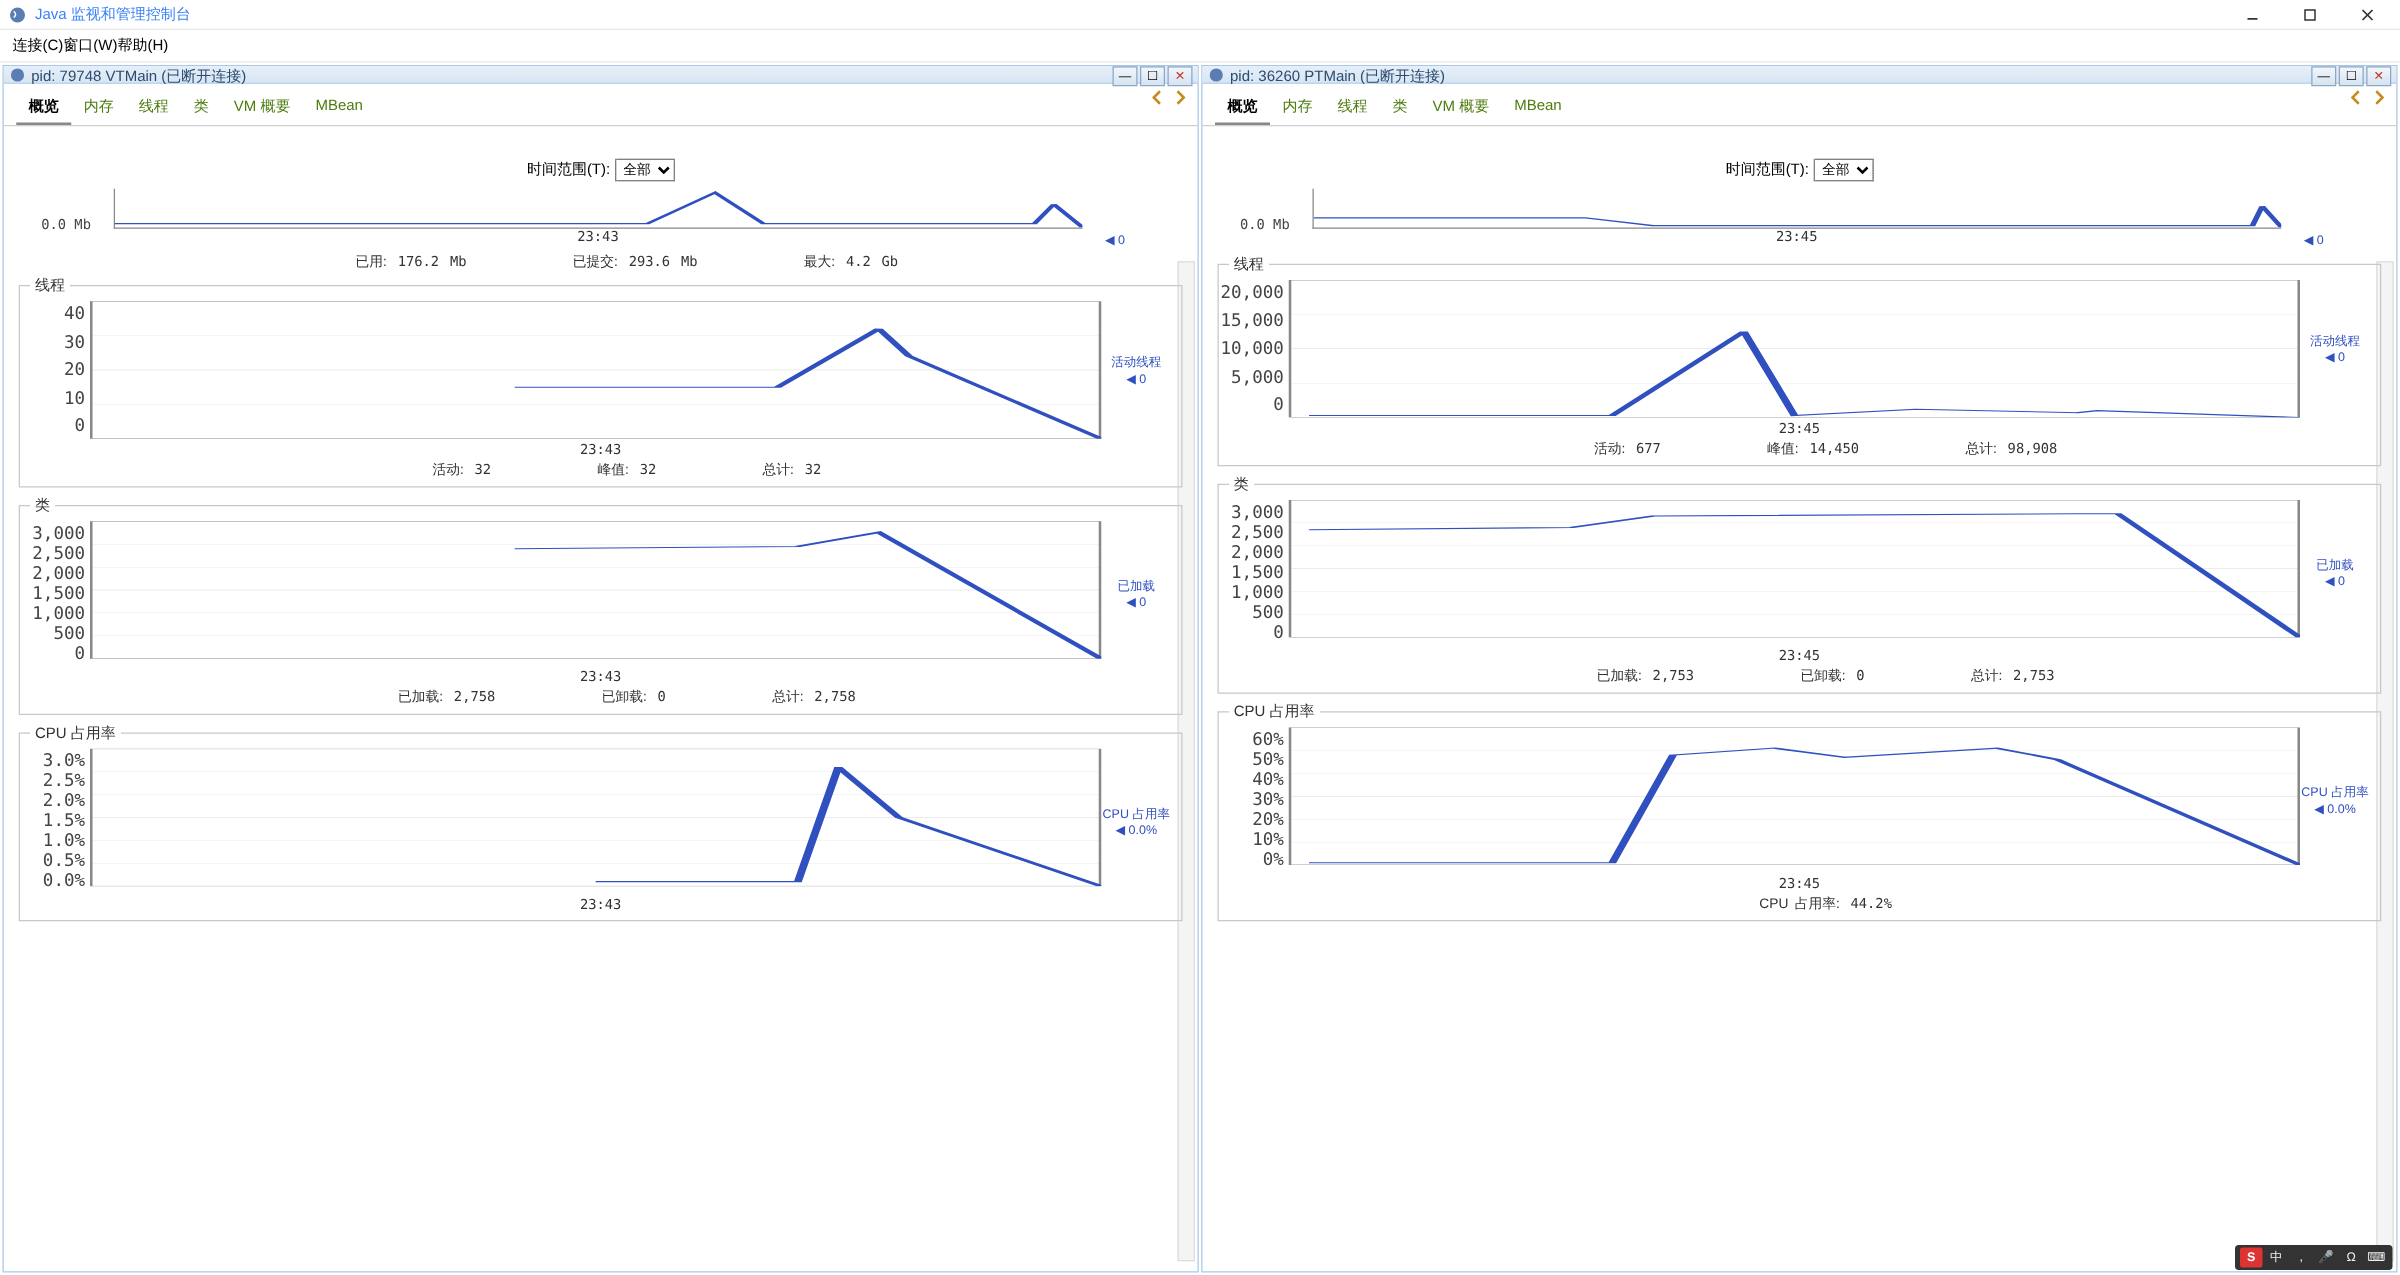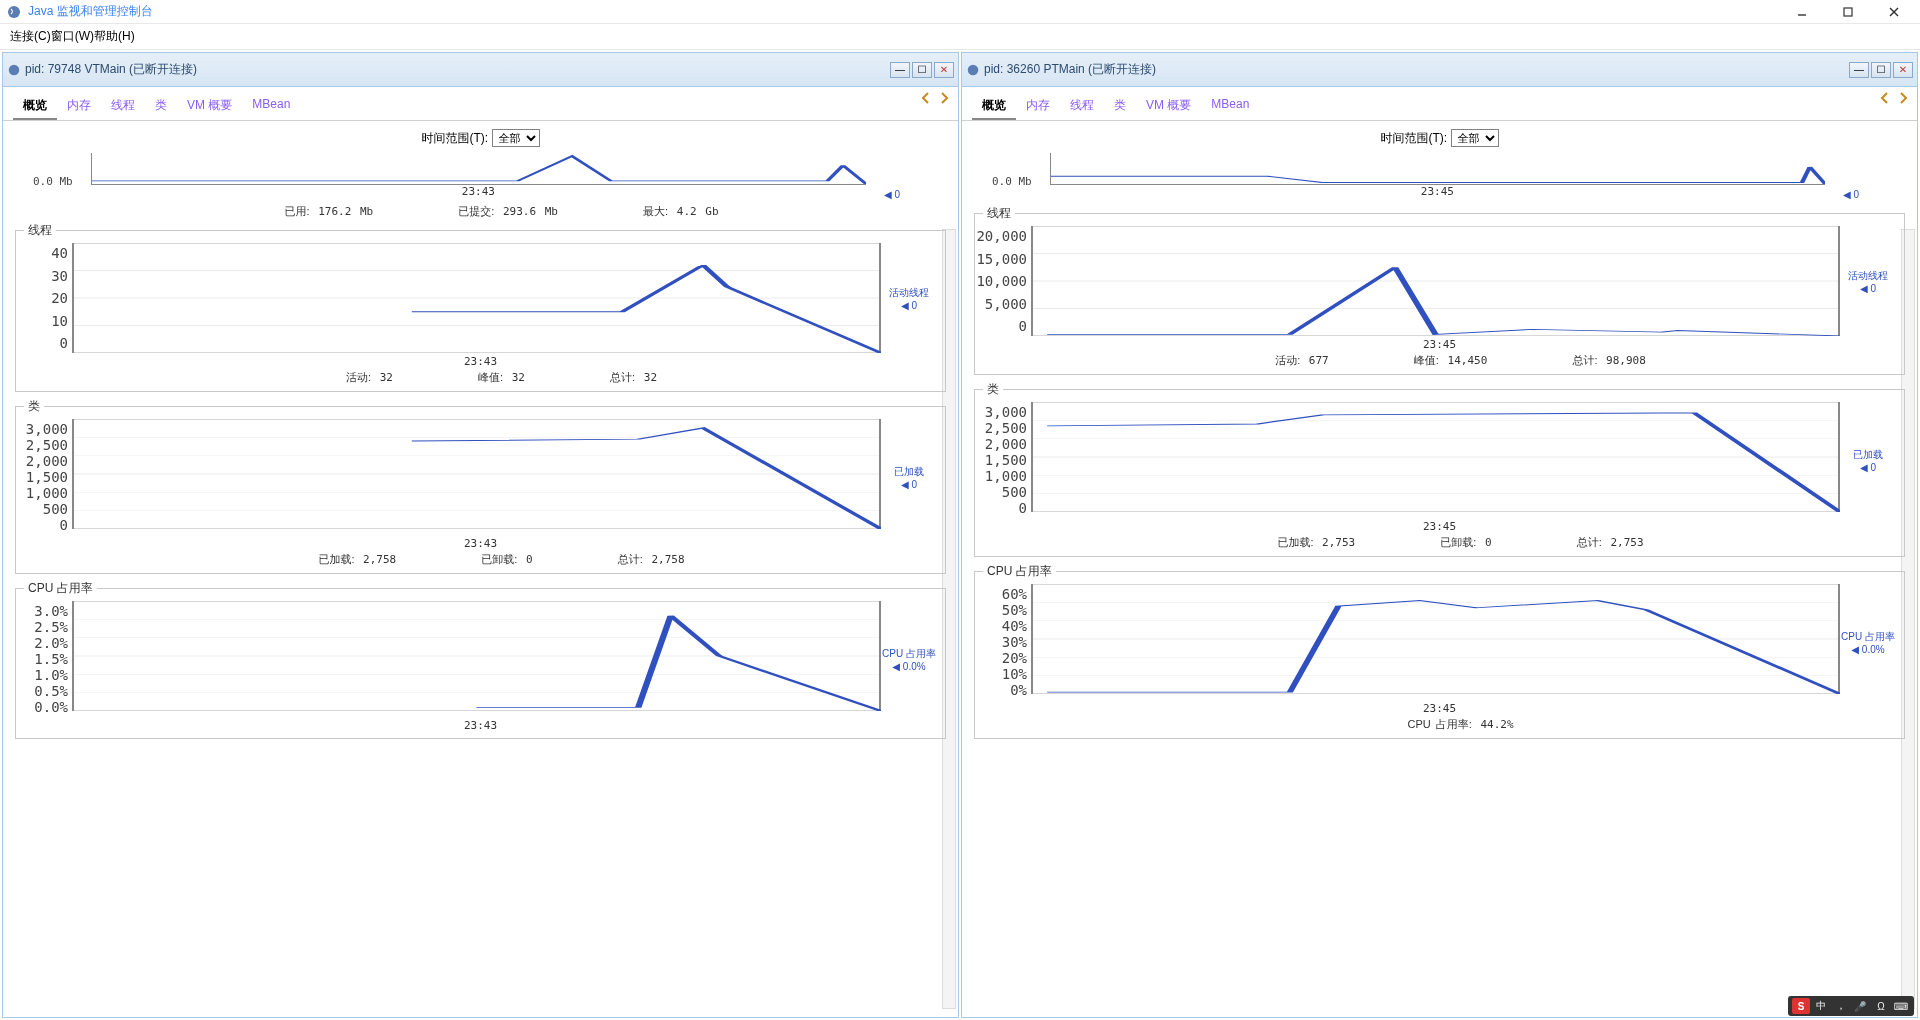--- a/index.html
+++ b/index.html
@@ -6,33 +6,33 @@
 body { font-family: "Microsoft YaHei", "SimSun", sans-serif; font-size: 12px; background: #fff; color: #000; width: 1920px; height: 1020px; overflow: hidden; position: relative; }
 .app-titlebar { display: flex; align-items: center; height: 24px; padding: 0 6px; background: #fff; border-bottom: 1px solid #e8e8e8; }
 .app-titlebar .java-icon { width: 16px; height: 16px; margin-right: 6px; }
 .app-titlebar .title { flex: 1; font-size: 12px; color: #3b82f6; }
 .app-titlebar .win-btns { display: flex; gap: 18px; align-items: center; padding-right: 6px; }
 .win-btn { width: 28px; height: 18px; display: flex; align-items: center; justify-content: center; cursor: default; }
 .menubar { display: flex; gap: 0; padding: 4px 10px; border-bottom: 1px solid #e8e8e8; }
 .menubar span { cursor: default; }
 .mdi-area { display: flex; gap: 2px; padding: 2px; height: calc(100% - 50px); }
 .internal-window { flex: 1; display: flex; flex-direction: column; border: 1px solid #a9c7e6; background: #fff; }
-.int-titlebar { display: flex; align-items: center; height: 34px; background: linear-gradient(#e6eff8, #d7e6f4); border-bottom: 1px solid #a9c7e6; padding: 0 4px; font-size: 12px; }
+.int-titlebar { display: flex; align-items: flex-start; height: 14px; background: linear-gradient(#e6eff8, #d7e6f4); border-bottom: 1px solid #a9c7e6; padding: 0 4px; font-size: 12px; }
 .int-titlebar .java-icon { width: 14px; height: 14px; margin-right: 4px; }
 .int-titlebar .title { flex: 1; color: #2b4b6f; }
 .int-titlebar .int-btn { width: 20px; height: 16px; margin-left: 2px; border: 1px solid #8aa8c8; background: linear-gradient(#f2f6fb, #d6e3f0); display: flex; align-items: center; justify-content: center; font-size: 10px; cursor: default; }
 .int-titlebar .int-btn.close { color: #c0392b; }
 .tabbar { display: flex; padding: 6px 10px 0 10px; border-bottom: 1px solid #d0d0d0; position: relative; }
-.tab { padding: 4px 10px; cursor: default; color: #8b5cf6; }
+.tab { padding: 4px 10px; cursor: default; color: #4d7c0f; }
 .tab.active { font-weight: bold; color: #000; border-bottom: 2px solid #888; }
 .tabbar .rhs-icons { position: absolute; right: 8px; top: 4px; display: flex; gap: 2px; }
 .arrow-icon { width: 14px; height: 14px; }
 .content { flex: 1; overflow: hidden; display: flex; flex-direction: column; padding: 4px 10px 4px 10px; position: relative; }
 .time-row { text-align: center; padding: 4px 0 6px 0; }
-.time-row select, .time-row .sel { border: 1px solid #7a7a7a; padding: 1px 2px; font-size: 11px; background: #fff; outline: 1px dotted #888; outline-offset: -1px; }
+.time-row select, .time-row .sel { border: 1px solid #7a7a7a; padding: 1px 2px; font-size: 11px; background: #fff; outline: 1px dotted #888; outline-offset: -1px; margin-top: 18px; }
 .heap-mini { display: flex; align-items: flex-end; gap: 18px; padding: 0 20px 2px 20px; }
 .heap-mini .ylabel { font-family: monospace; font-size: 11px; color: #444; padding-bottom: 12px; }
 .heap-mini .mini-chart { flex: 1; height: 32px; border-bottom: 1px solid #888; border-left: 1px solid #888; position: relative; }
 .heap-mini .mini-legend { width: 44px; font-size: 10px; color: #3050c0; text-align: left; }
 .heap-mini .xticks { font-family: monospace; font-size: 11px; text-align: center; color: #333; padding-bottom: 2px; }
 fieldset.group { border: 1px solid #c8c8c8; margin: 3px 2px; padding: 4px 8px 6px 8px; position: relative; }
 fieldset.group legend { font-size: 12px; padding: 0 4px; color: #333; }
 .chart-wrap { display: flex; align-items: stretch; }
 .yaxis { display: flex; flex-direction: column; justify-content: space-between; align-items: flex-end; font-family: monospace; font-size: 14px; color: #444; width: 48px; padding: 2px 4px 2px 0; }
 .chart-area { flex: 1; position: relative; }

